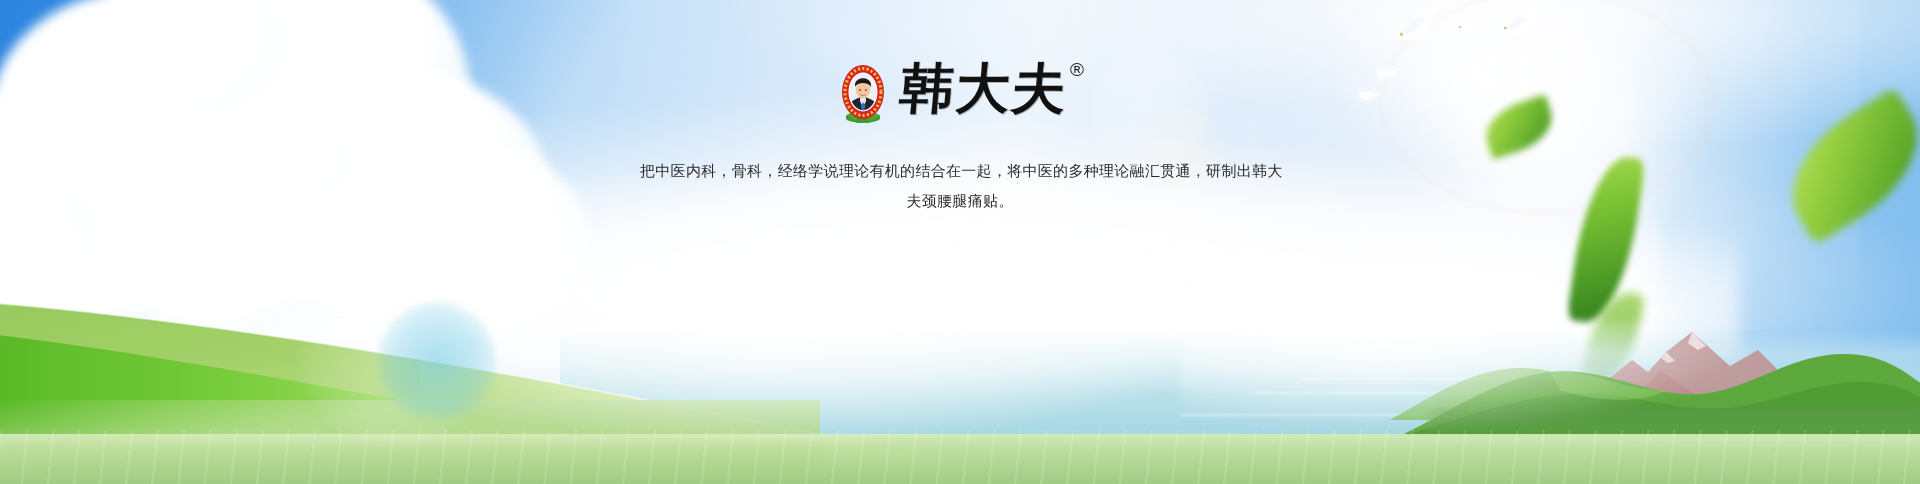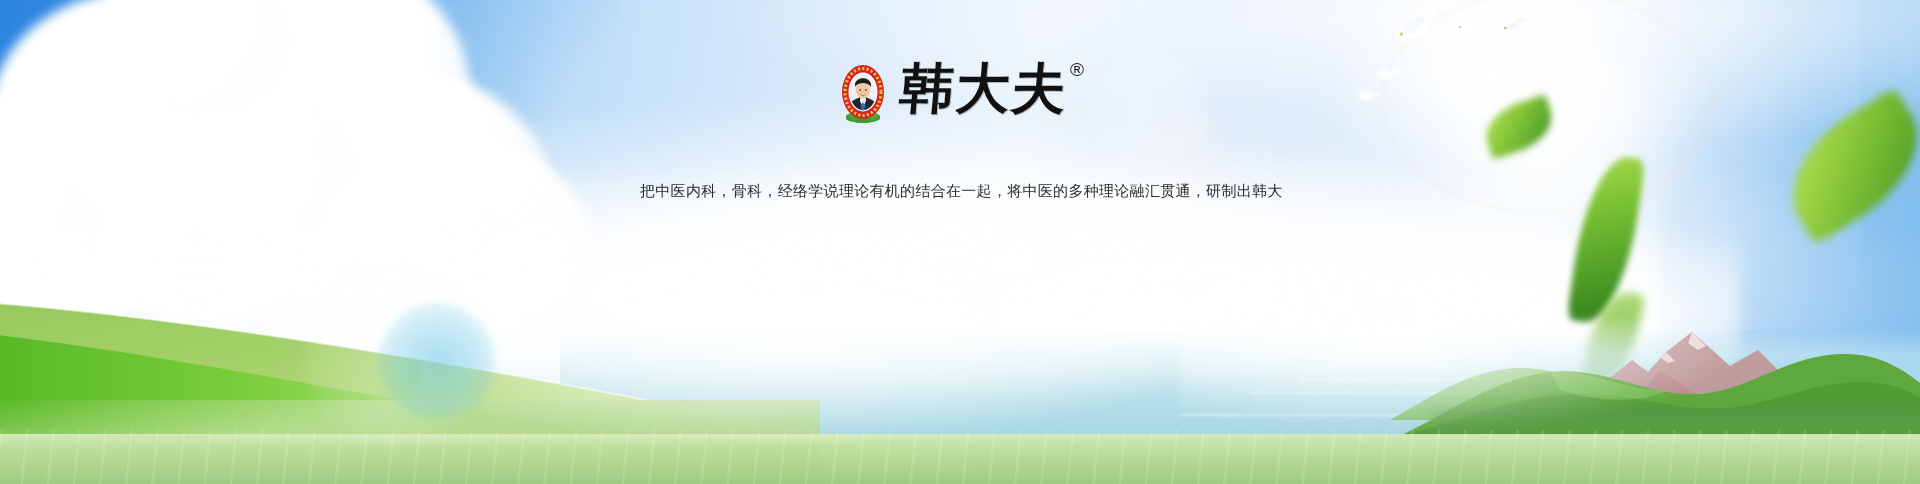--- a/index.html
+++ b/index.html
@@ -232,21 +232,21 @@
     font-size:32px;line-height:40px;letter-spacing:1px;
     color:#6fbd3c;
     text-shadow:
       0 0 6px #ffffff, 0 0 12px #ffffff, 0 0 18px rgba(255,255,255,0.9),
       1px 1px 0 rgba(255,255,255,0.9), -1px -1px 0 rgba(255,255,255,0.9);
     white-space:nowrap;
   }
 
   
   #body-copy{
-    margin-top:48px;
+    margin-top:28px;
     width:640px;text-align:center;
     font-family:"DejaVu Sans","Liberation Sans",sans-serif;
     font-size:15px;line-height:30px;color:#2b2b2b;
     letter-spacing:0.3px;
   }
   #body-copy .line{display:block;white-space:nowrap;}
   #body-copy .line2{white-space:nowrap;}
 </style>
 </head>
 <body>
@@ -437,16 +437,17 @@
       </div>
       <div id="logo-wordmark">
         <span id="logo-text">韩大夫</span>
         <span id="logo-reg">®</span>
       </div>
     </div>
 
 
     <div id="body-copy">
       <span class="line line1">把中医内科，骨科，经络学说理论有机的结合在一起，将中医的多种理论融汇贯通，研制出韩大</span>
+      <span class="line line2">夫颈腰腿痛贴。</span>
     </div>
 
   </div>
 </div>
 
 </body></html>

